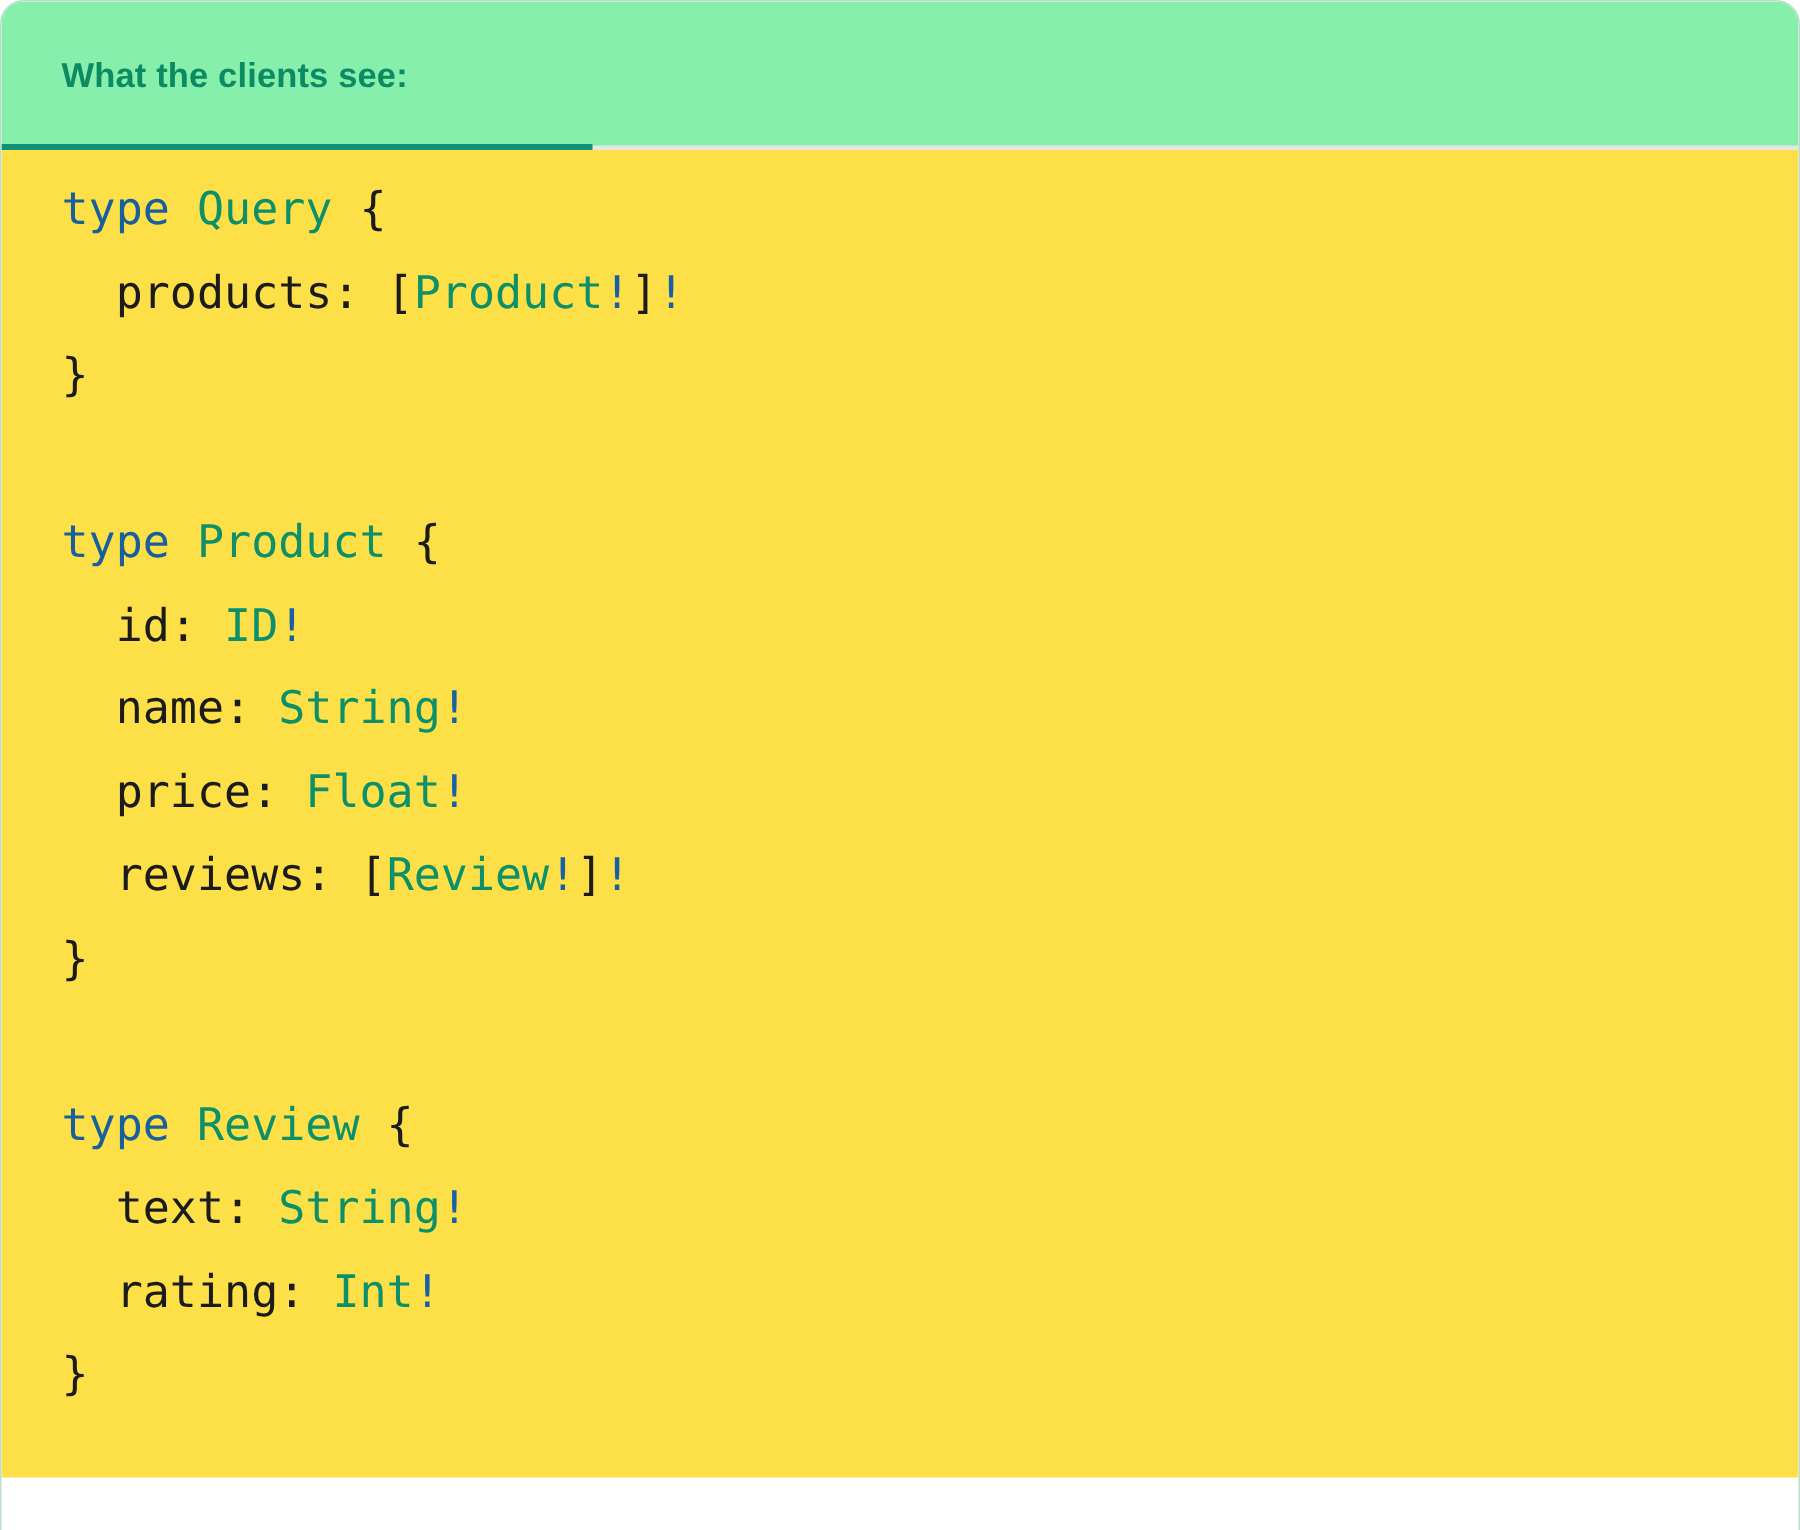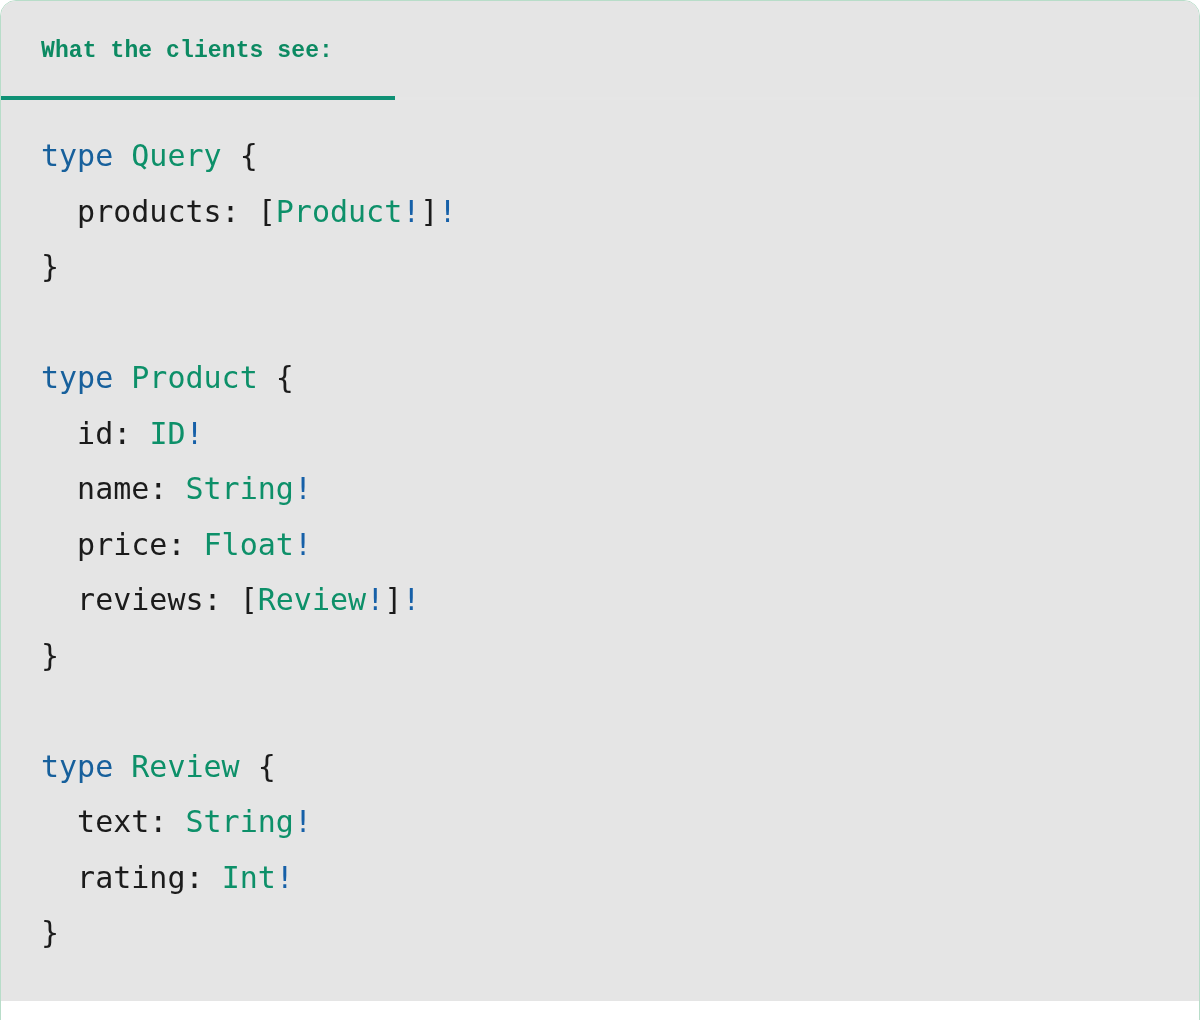--- a/index.html
+++ b/index.html
@@ -19,24 +19,23 @@
     background: #ffffff;
     border: 1px solid #b8ddc9;
     border-radius: 16px;
     overflow: hidden;
   }
 
   
   .tabbar {
     position: relative;
     height: 99px;
-    background: #e5e5e5;
+    background: #86efac;
     display: flex;
     align-items: center;
-    font-family: Liberation Mono, monospace;
   }
   .tabbar::after {                
     content: "";
     position: absolute;
     left: 0; right: 0; bottom: 0;
     height: 3px;
     background: #e6e6e6;
   }
   .tab {
     position: relative;
@@ -59,22 +58,22 @@
     content: "";
     position: absolute;
     left: 0; bottom: 0;
     width: 394px;
     height: 4px;
     background: #0f9175;
   }
 
   
   .code-pane {
-    background: #e5e5e5;
-    padding: 28px 40px 40px 40px;
+    background: #fde047;
+    padding: 12px 40px 40px 40px;
   }
   pre.code {
     font-family: "DejaVu Sans Mono", monospace;
     font-size: 30px;
     line-height: 55.5px;
     color: #1b1b1b;
     white-space: pre;
     letter-spacing: 0;
     font-weight: 400;
   }

